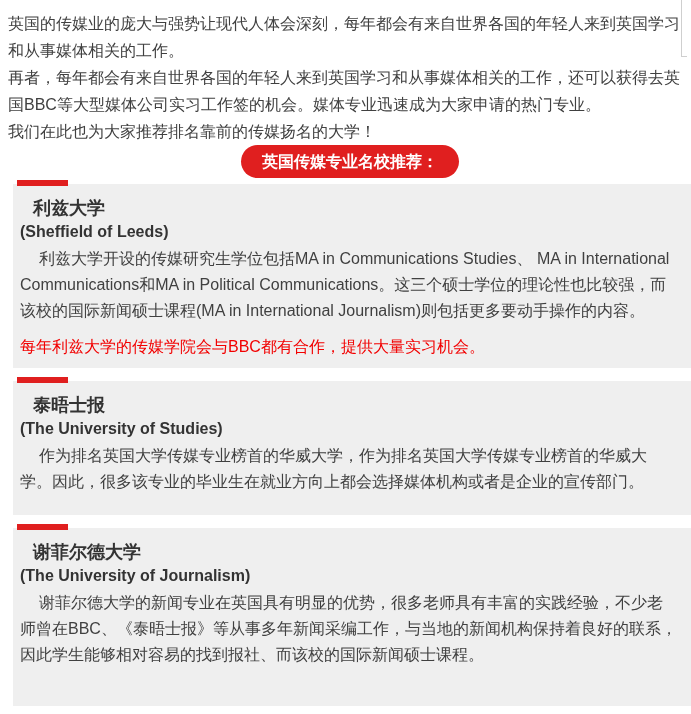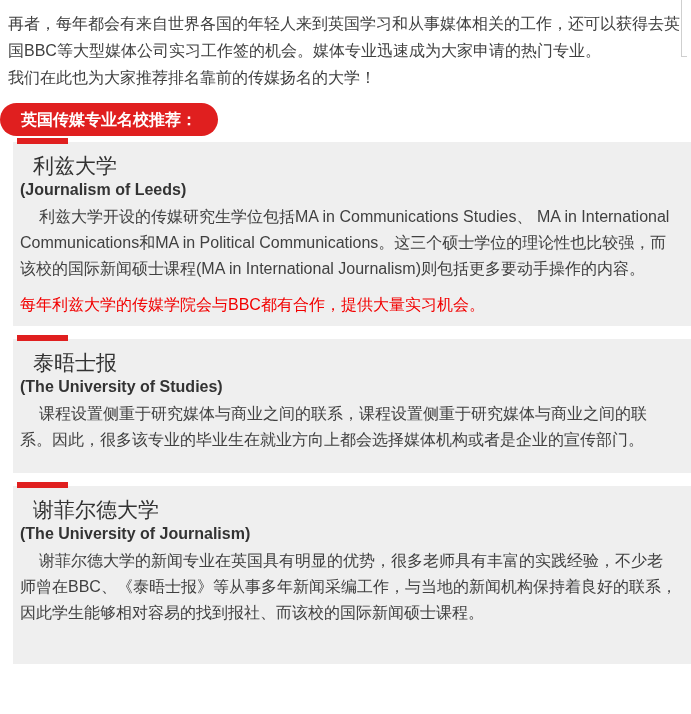--- a/index.html
+++ b/index.html
@@ -17,70 +17,71 @@
     font-size:16px;
   }
   .corner-fragment{
     position:absolute;top:0;right:4px;width:5px;height:56px;
     border-left:1px solid #cfcfcf;border-bottom:1px solid #cfcfcf;
   }
   .intro{padding:10px 8px 0 8px;}
   .intro p{margin:0;line-height:27px;}
   .p2{margin-top:24px;}
   .p3{margin-top:6px;}
-  .badge-row{text-align:left;margin-top:12px;}
+  .badge-row{text-align:center;margin-top:0;padding-left:9px;}
   .badge{
     display:inline-block;background:var(--accent);color:#ffffff;
     font-weight:bold;font-size:16px;line-height:19px;
     padding:7px 21px;border-radius:17px;
   }
   .section{
     position:relative;background:var(--section-bg);
     margin:13px 0 0 13px;
     padding:12px 14px 8px 7px;
   }
   .section.s1{margin-top:6px;}
   .section.s2{padding-bottom:20px;}
   .section.s3{padding-bottom:38px;}
   .accent-bar{
     position:absolute;left:4px;top:-4px;width:51px;height:6px;
     background:var(--accent);
   }
-  .sec-title{margin:0 0 0 13px;font-size:21px;font-weight:normal;color:var(--heading-text);line-height:24px;}
+  .sec-title{margin:0 0 0 13px;font-size:18px;font-weight:bold;color:var(--heading-text);line-height:24px;}
   .sec-sub{margin:0;font-size:16px;font-weight:bold;color:var(--heading-text);line-height:24px;}
   .sec-body{margin:2px 0 0 0;line-height:26px;text-indent:19px;}
   .sec-highlight{margin:10px 0 0 0;line-height:26px;font-weight:normal;color:var(--text-red);}
 </style>
 </head>
 <body>
 
 <div class="corner-fragment"></div>
 
 <div class="intro">
+  <p class="p1">英国的传媒业的庞大与强势让现代人体会深刻，每年都会有来自世界各国的年轻人来到英国学习和从事媒体相关的工作。</p>
   <p class="p2">再者，每年都会有来自世界各国的年轻人来到英国学习和从事媒体相关的工作，还可以获得去英国BBC等大型媒体公司实习工作签的机会。媒体专业迅速成为大家申请的热门专业。</p>
   <p class="p3">我们在此也为大家推荐排名靠前的传媒扬名的大学！</p>
 </div>
 
 <div class="badge-row">
   <span class="badge">英国传媒专业名校推荐：</span>
 </div>
 
 <div class="section s1">
   <div class="accent-bar"></div>
   <h3 class="sec-title">利兹大学</h3>
-  <p class="sec-sub">(Journalism of Leeds)</p>
+  <p class="sec-sub">(Sheffield of Leeds)</p>
   <p class="sec-body">利兹大学开设的传媒研究生学位包括MA in Communications Studies、 MA in International Communications和MA in Political Communications。这三个硕士学位的理论性也比较强，而该校的国际新闻硕士课程(MA in International Journalism)则包括更多要动手操作的内容。</p>
   <p class="sec-highlight">每年利兹大学的传媒学院会与BBC都有合作，提供大量实习机会。</p>
 </div>
 
 <div class="section s2">
   <div class="accent-bar"></div>
   <h3 class="sec-title">泰晤士报</h3>
   <p class="sec-sub">(The University of Studies)</p>
-  <p class="sec-body">课程设置侧重于研究媒体与商业之间的联系，课程设置侧重于研究媒体与商业之间的联系。因此，很多该专业的毕业生在就业方向上都会选择媒体机构或者是企业的宣传部门。</p>
+  <p class="sec-body">作为排名英国大学传媒专业榜首的华威大学，作为排名英国大学传媒专业榜首的华威大学。因此，很多该专业的毕业生在就业方向上都会选择媒体机构或者是企业的宣传部门。</p>
 </div>
 
 <div class="section s3">
   <div class="accent-bar"></div>
   <h3 class="sec-title">谢菲尔德大学</h3>
   <p class="sec-sub">(The University of Journalism)</p>
   <p class="sec-body">谢菲尔德大学的新闻专业在英国具有明显的优势，很多老师具有丰富的实践经验，不少老师曾在BBC、《泰晤士报》等从事多年新闻采编工作，与当地的新闻机构保持着良好的联系，因此学生能够相对容易的找到报社、而该校的国际新闻硕士课程。</p>
 </div>
 
 </body></html>

